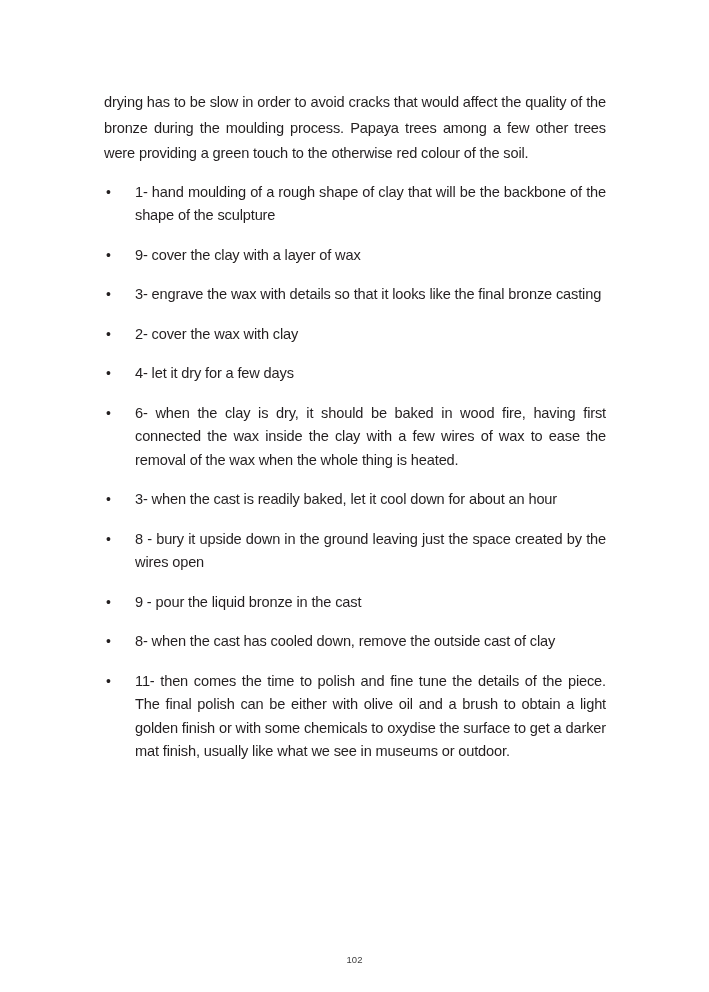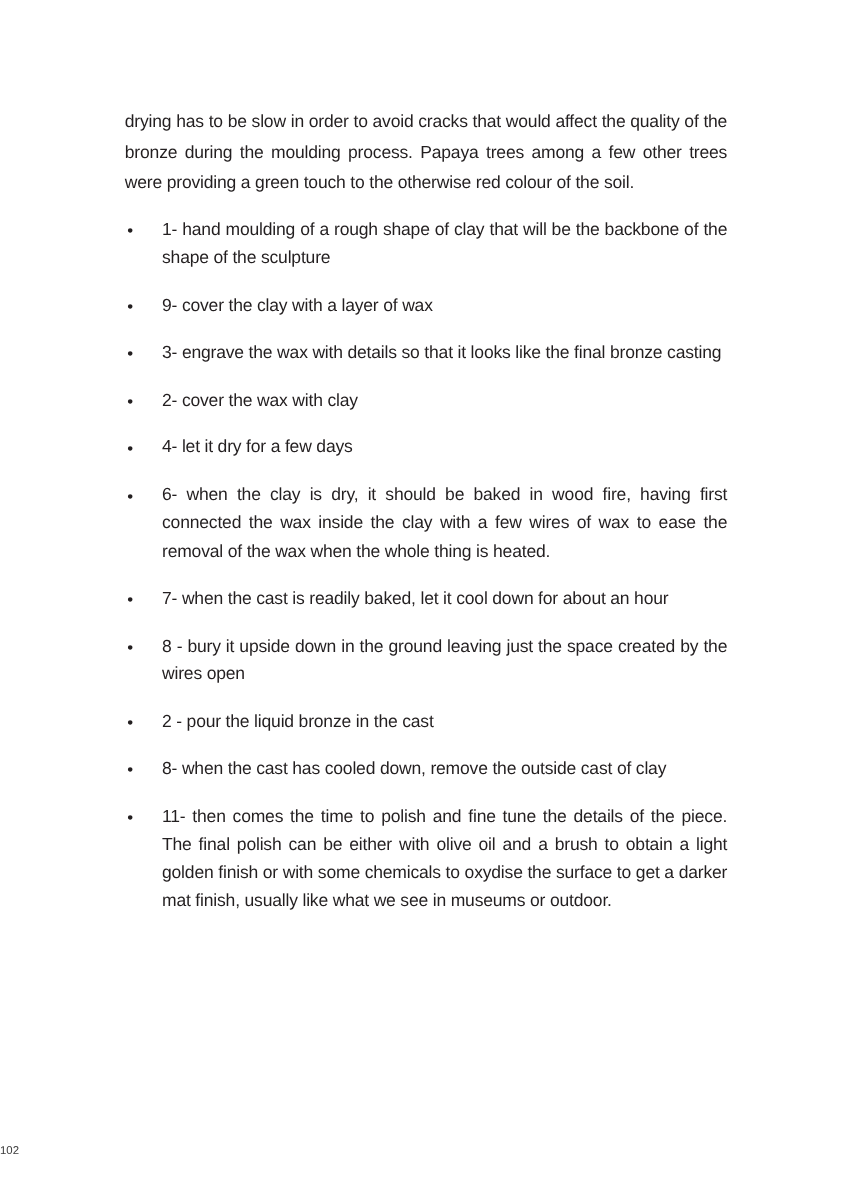--- a/index.html
+++ b/index.html
@@ -75,21 +75,21 @@
     text-align: left;
   }
   ul.steps li:last-child {
     margin-bottom: 0;
   }
   .footer {
     position: absolute;
     left: 0;
     top: 942px;
     width: 709px;
-    text-align: left;
+    text-align: center;
     font-family: "Liberation Sans", sans-serif;
     font-size: 9.5px;
     color: #3c3c3c;
   }
 </style>
 </head>
 <body>
 
 <div class="page">
   <div class="content">
@@ -117,29 +117,29 @@
       <li>
         <span class="bullet">•</span>
         <span>4- let it dry for a few days</span>
       </li>
       <li>
         <span class="bullet">•</span>
         <span>6- when the clay is dry, it should be baked in wood fire, having first connected the wax inside the clay with a few wires of wax to ease the removal of the wax when the whole thing is heated.</span>
       </li>
       <li>
         <span class="bullet">•</span>
-        <span>7- when the cast is readily baked, let it cool down for about an hour</span>
+        <span>3- when the cast is readily baked, let it cool down for about an hour</span>
       </li>
       <li>
         <span class="bullet">•</span>
         <span>8 - bury it upside down in the ground leaving just the space created by the wires open</span>
       </li>
       <li>
         <span class="bullet">•</span>
-        <span>2 - pour the liquid bronze in the cast</span>
+        <span>9 - pour the liquid bronze in the cast</span>
       </li>
       <li>
         <span class="bullet">•</span>
         <span>8- when the cast has cooled down, remove the outside cast of clay</span>
       </li>
       <li>
         <span class="bullet">•</span>
         <span>11- then comes the time to polish and fine tune the details of the piece. The final polish can be either with olive oil and a brush to obtain a light golden finish or with some chemicals to oxydise the surface to get a darker mat finish, usually like what we see in museums or outdoor.</span>
       </li>
     </ul>

